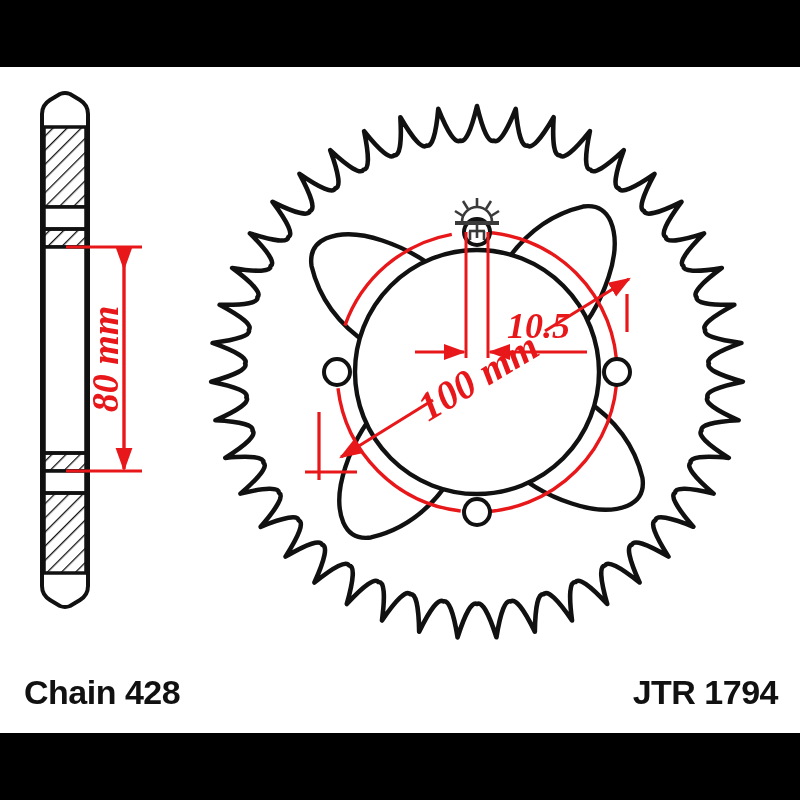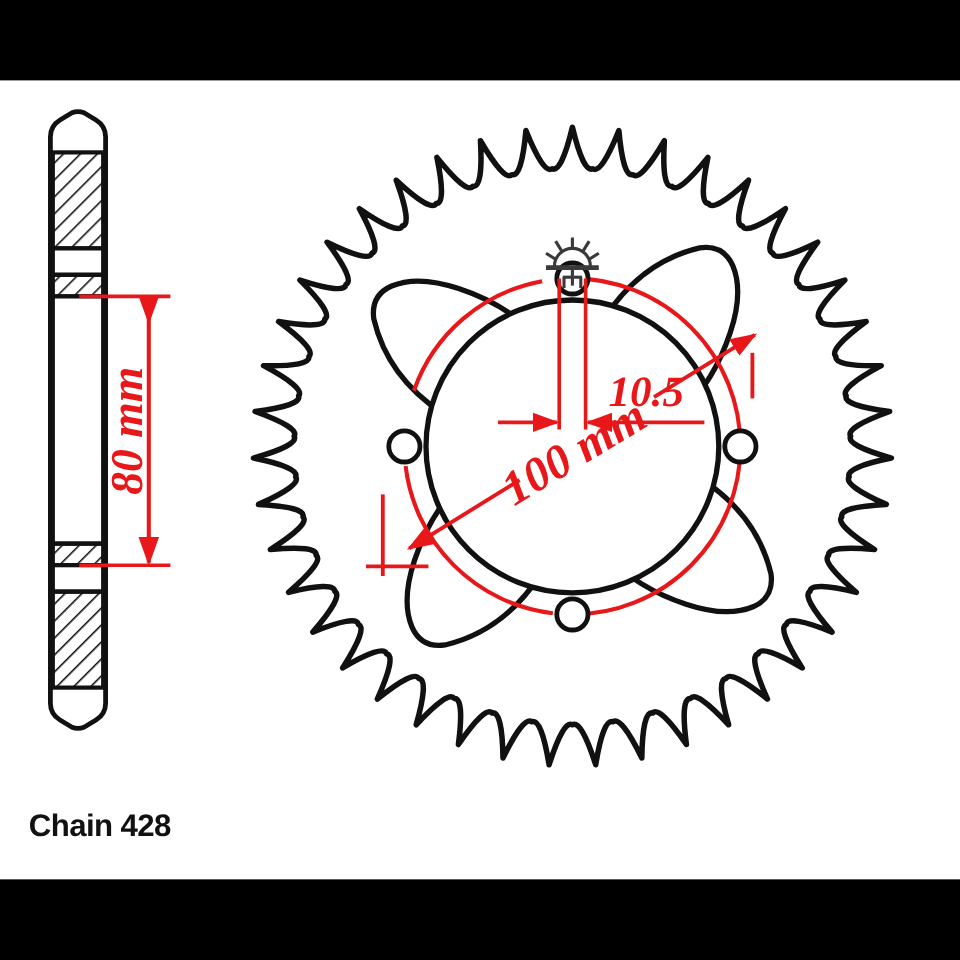--- a/index.html
+++ b/index.html
@@ -41,21 +41,21 @@
     left: 0;
     top: 0;
     width: 800px;
     height: 666px;
     display: block;
   }
   .caption {
     position: absolute;
     font-family: "Liberation Sans", sans-serif;
     font-weight: bold;
-    font-size: 26px;
+    font-size: 34px;
     letter-spacing: -0.5px;
     color: #111111;
     white-space: nowrap;
     line-height: 1;
   }
   #caption-chain { left: 24px;  top: 608px; }
   #caption-part  { right: 22px; top: 608px; }
 </style>
 </head>
 <body>
@@ -247,18 +247,19 @@
           <line x1="7" y1="9" x2="7" y2="18"></line>
           <line x1="-8" y1="9" x2="8" y2="9"></line>
         </g>
 
       </g>
 
     </svg>
 
     <div class="caption" id="caption-chain">Chain 428</div>
 
+    <div class="caption" id="caption-part">JTR 1794</div>
 
   </div>
 
   <div class="letterbox" id="letterbox-bottom"></div>
 
 </div>
 
 </body></html>

